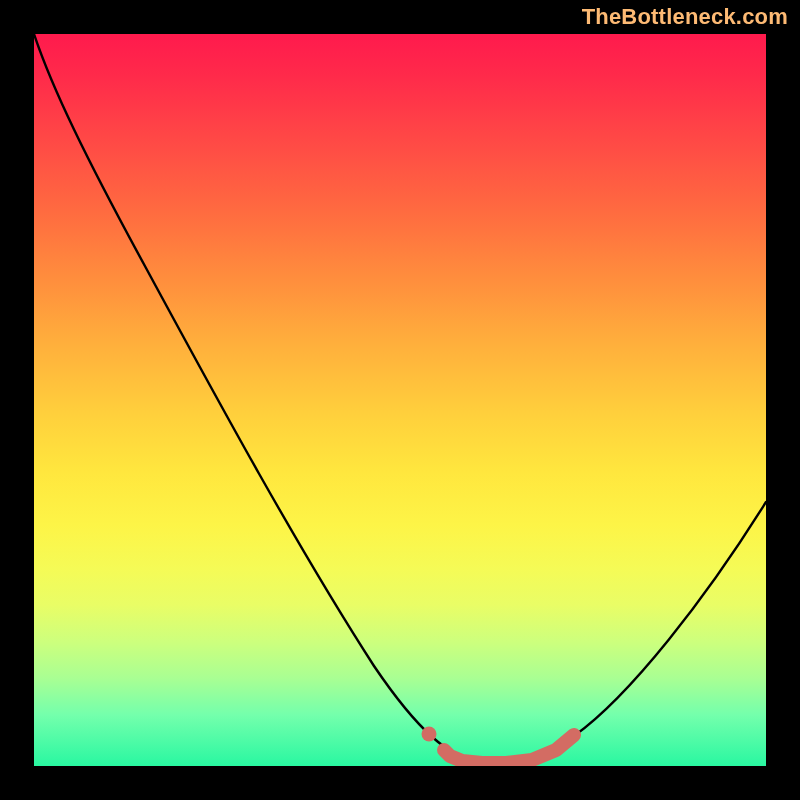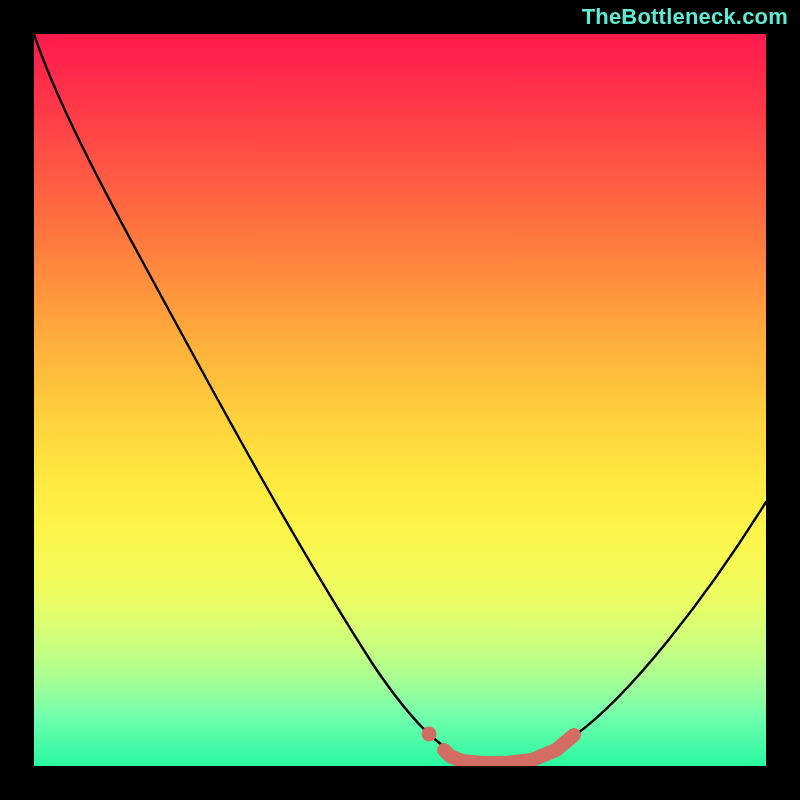--- a/index.html
+++ b/index.html
@@ -13,21 +13,21 @@
   .container {
     position: relative;
     width: 800px;
     height: 800px;
     background: #000;
   }
   .watermark {
     position: absolute;
     top: 4px;
     right: 12px;
-    color: #5eead4;
+    color: #fdba74;
     font-family: Arial, Helvetica, sans-serif;
     font-size: 22px;
     font-weight: bold;
     letter-spacing: 0.2px;
     z-index: 10;
   }
   .plot-area {
     position: absolute;
     left: 34px;
     top: 34px;

